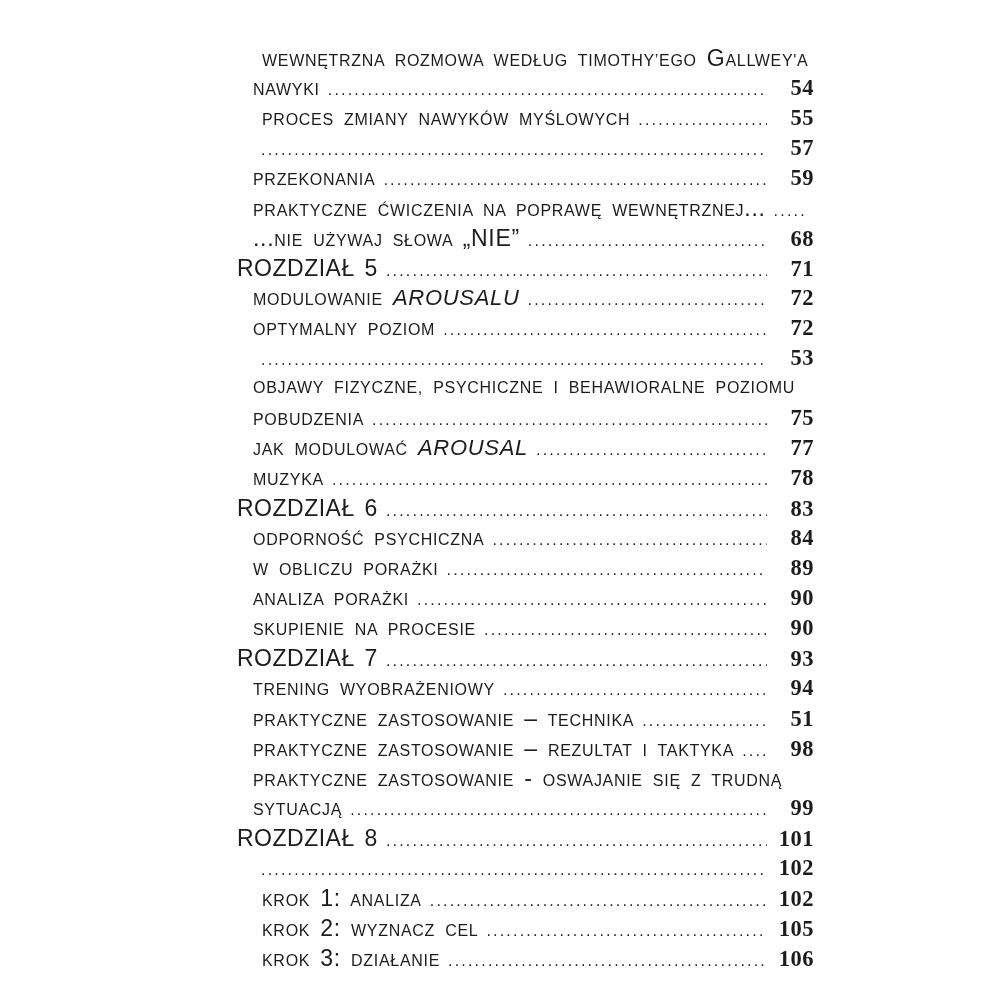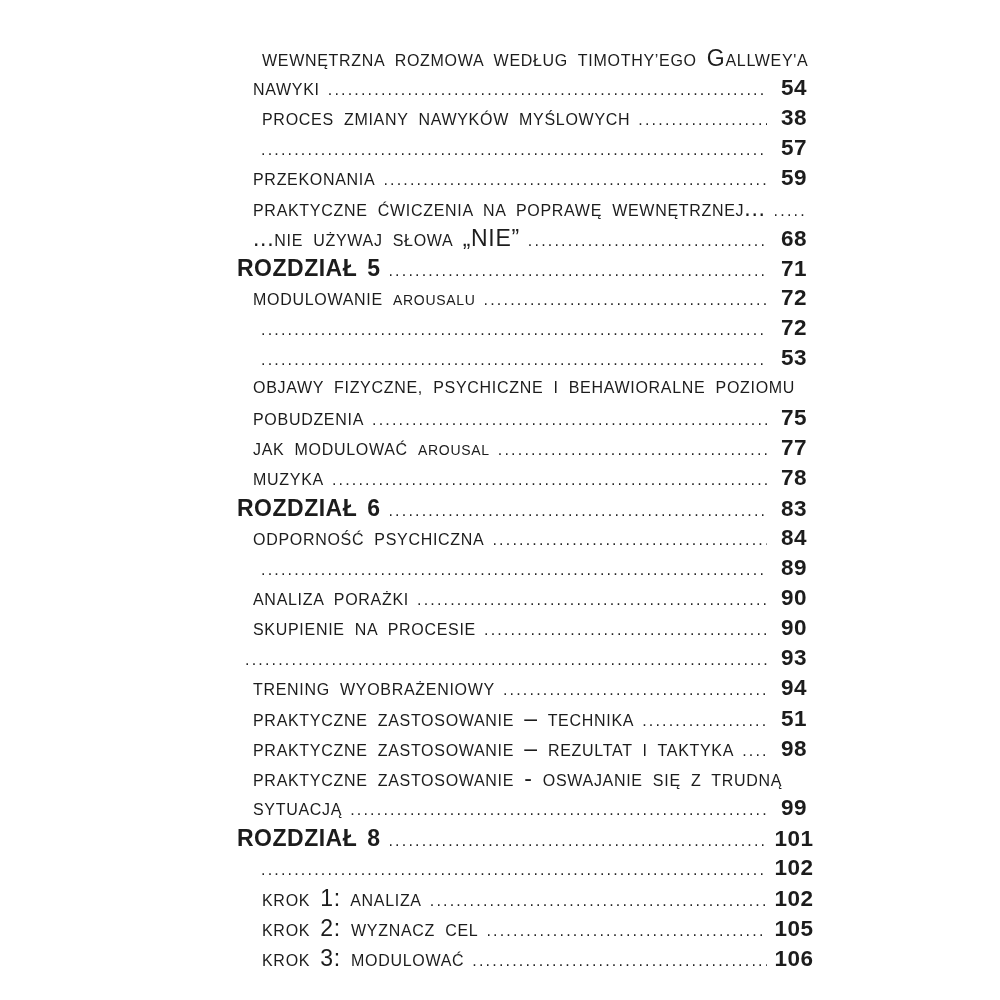--- a/index.html
+++ b/index.html
@@ -28,60 +28,61 @@
   .line.section    { padding-left: 16px; }
   .line.subsection { padding-left: 25px; }
   .txt {
     flex: 0 0 auto;
     line-height: 30px;
     letter-spacing: 0.7px;
     word-spacing: 5px;
   }
   .s-sc     { font-size: 16px; }
   .s-full   { font-size: 23px; }
-  .s-italic { font-size: 14px; }
-  .chapter .txt { font-weight: 700; letter-spacing: 0.5px; word-spacing: 3px; }
+  .s-italic { font-size: 22px; font-style: italic; }
+  .chapter .txt { font-weight: 400; letter-spacing: 0.5px; word-spacing: 3px; }
   .chapter .s-full { font-size: 23px; }
   .dots {
     flex: 1 1 auto;
     overflow: hidden;
     font-size: 16px;
     letter-spacing: 2.2px;
     line-height: 30px;
     margin-left: 8px;
     margin-right: 7px;
     color: #222222;
   }
   .page {
     flex: 0 0 auto;
     min-width: 40px;
-    text-align: center;
+    text-align: right;
     font-size: 22.5px;
     font-weight: 700;
     line-height: 30px;
     letter-spacing: 0.5px;
+    font-family: Liberation Serif, serif;
   }
 </style>
 </head>
 <body>
 
 <div class="toc">
     <div class="line subsection">
       <span class="txt"><span class="s-sc">WEWNĘTRZNA ROZMOWA WEDŁUG TIMOTHY’EGO </span><span class="s-full">G</span><span class="s-sc">ALLWEY'A</span></span>
       <span class="dots">............................................................................................................................................................................................................................</span>
     </div>
     <div class="line section">
       <span class="txt"><span class="s-sc">NAWYKI</span></span>
       <span class="dots">............................................................................................................................................................................................................................</span>
       <span class="page">54</span>
     </div>
     <div class="line subsection">
       <span class="txt"><span class="s-sc">PROCES ZMIANY NAWYKÓW MYŚLOWYCH</span></span>
       <span class="dots">............................................................................................................................................................................................................................</span>
-      <span class="page">38</span>
+      <span class="page">55</span>
     </div>
     <div class="line section">
       <span class="dots">............................................................................................................................................................................................................................</span>
       <span class="page">57</span>
     </div>
     <div class="line section">
       <span class="txt"><span class="s-sc">PRZEKONANIA</span></span>
       <span class="dots">............................................................................................................................................................................................................................</span>
       <span class="page">59</span>
     </div>
@@ -98,20 +99,21 @@
       <span class="txt"><span class="s-full">ROZDZIAŁ 5</span></span>
       <span class="dots">............................................................................................................................................................................................................................</span>
       <span class="page">71</span>
     </div>
     <div class="line section">
       <span class="txt"><span class="s-sc">MODULOWANIE </span><span class="s-italic">AROUSALU</span></span>
       <span class="dots">............................................................................................................................................................................................................................</span>
       <span class="page">72</span>
     </div>
     <div class="line section">
+      <span class="txt"><span class="s-sc">OPTYMALNY POZIOM</span></span>
       <span class="dots">............................................................................................................................................................................................................................</span>
       <span class="page">72</span>
     </div>
     <div class="line section">
       <span class="dots">............................................................................................................................................................................................................................</span>
       <span class="page">53</span>
     </div>
     <div class="line section">
       <span class="txt"><span class="s-sc">OBJAWY FIZYCZNE, PSYCHICZNE I BEHAWIORALNE POZIOMU</span></span>
     </div>
@@ -134,34 +136,36 @@
       <span class="txt"><span class="s-full">ROZDZIAŁ 6</span></span>
       <span class="dots">............................................................................................................................................................................................................................</span>
       <span class="page">83</span>
     </div>
     <div class="line section">
       <span class="txt"><span class="s-sc">ODPORNOŚĆ PSYCHICZNA</span></span>
       <span class="dots">............................................................................................................................................................................................................................</span>
       <span class="page">84</span>
     </div>
     <div class="line section">
+      <span class="txt"><span class="s-sc">W OBLICZU PORAŻKI</span></span>
       <span class="dots">............................................................................................................................................................................................................................</span>
       <span class="page">89</span>
     </div>
     <div class="line section">
       <span class="txt"><span class="s-sc">ANALIZA PORAŻKI</span></span>
       <span class="dots">............................................................................................................................................................................................................................</span>
       <span class="page">90</span>
     </div>
     <div class="line section">
       <span class="txt"><span class="s-sc">SKUPIENIE NA PROCESIE</span></span>
       <span class="dots">............................................................................................................................................................................................................................</span>
       <span class="page">90</span>
     </div>
     <div class="line chapter">
+      <span class="txt"><span class="s-full">ROZDZIAŁ 7</span></span>
       <span class="dots">............................................................................................................................................................................................................................</span>
       <span class="page">93</span>
     </div>
     <div class="line section">
       <span class="txt"><span class="s-sc">TRENING WYOBRAŻENIOWY</span></span>
       <span class="dots">............................................................................................................................................................................................................................</span>
       <span class="page">94</span>
     </div>
     <div class="line section">
       <span class="txt"><span class="s-sc">PRAKTYCZNE ZASTOSOWANIE </span><span class="s-full">–</span><span class="s-sc"> TECHNIKA</span></span>
@@ -194,17 +198,17 @@
       <span class="txt"><span class="s-sc">KROK </span><span class="s-full">1:</span><span class="s-sc"> ANALIZA</span></span>
       <span class="dots">............................................................................................................................................................................................................................</span>
       <span class="page">102</span>
     </div>
     <div class="line subsection">
       <span class="txt"><span class="s-sc">KROK </span><span class="s-full">2:</span><span class="s-sc"> WYZNACZ CEL</span></span>
       <span class="dots">............................................................................................................................................................................................................................</span>
       <span class="page">105</span>
     </div>
     <div class="line subsection">
-      <span class="txt"><span class="s-sc">KROK </span><span class="s-full">3:</span><span class="s-sc"> MODULOWAĆ</span></span>
+      <span class="txt"><span class="s-sc">KROK </span><span class="s-full">3:</span><span class="s-sc"> DZIAŁANIE</span></span>
       <span class="dots">............................................................................................................................................................................................................................</span>
       <span class="page">106</span>
     </div>
   </div>
 
 </body></html>

